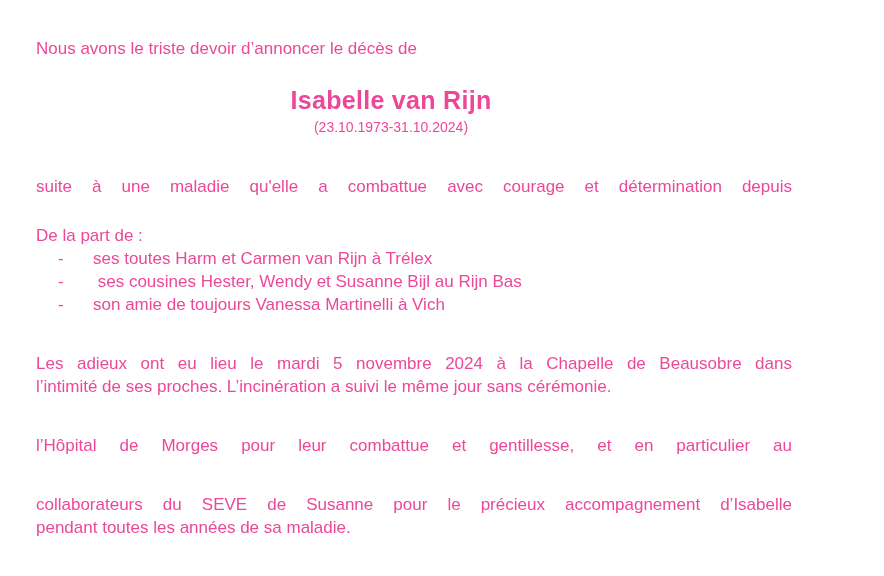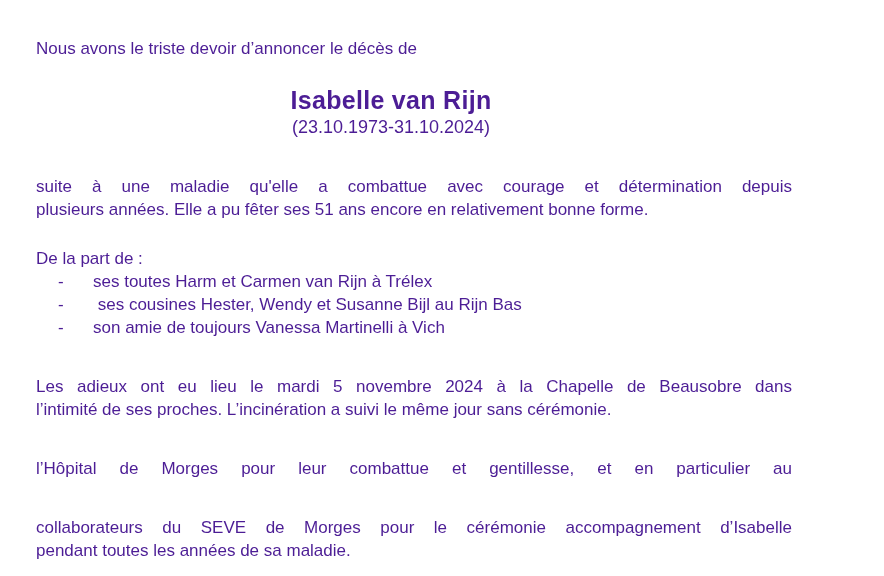--- a/index.html
+++ b/index.html
@@ -6,21 +6,21 @@
     margin: 0;
     padding: 0;
     background: #ffffff;
   }
   .page {
     position: relative;
     box-sizing: border-box;
     width: 884px;
     height: 576px;
     background: #ffffff;
-    color: #4c1d95;
+    color: #ec4899;
     font-family: "Liberation Sans", sans-serif;
     font-size: 17px;
     padding: 37px 92px 4px 36px;
     overflow: hidden;
   }
   .line {
     line-height: 23px;
     white-space: pre-wrap;
   }
   
@@ -35,21 +35,21 @@
     padding-right: 46px; 
     text-align: center;
   }
   .deceased-name {
     font-size: 25px;
     font-weight: bold;
     line-height: 30px;
     letter-spacing: 0.3px;
   }
   .life-dates {
-    font-size: 18px;
+    font-size: 14px;
     line-height: 24px;
   }
   .para {
     margin: 0 0 26px 0;
   }
   .para-tight {
     margin: 0 0 25px 0;
   }
   .li {
     display: flex;
@@ -73,21 +73,20 @@
     <div class="line">Nous avons le triste devoir d’annoncer le décès de</div>
   </div>
 
   <div class="header-block">
     <div class="deceased-name">Isabelle van Rijn</div>
     <div class="life-dates">(23.10.1973-31.10.2024)</div>
   </div>
 
   <div class="para">
     <div class="line jline">suite à une maladie qu'elle a combattue avec courage et détermination depuis</div>
-    <div class="line">plusieurs années. Elle a pu fêter ses 51 ans encore en relativement bonne forme.</div>
   </div>
 
   <div class="para-tight">
     <div class="line">De la part de :</div>
     <div class="li">
       <span class="dash">-</span>
       <span class="li-text">ses toutes Harm et Carmen van Rijn à Trélex</span>
     </div>
     <div class="li">
       <span class="dash">-</span>
@@ -99,17 +98,17 @@
     </div>
   </div>
 
   <div class="para">
     <div class="line jline">Les adieux ont eu lieu le mardi 5 novembre 2024 à la Chapelle de Beausobre dans</div>
     <div class="line">l’intimité de ses proches. L’incinération a suivi le même jour sans cérémonie.</div>
   </div>
 
   <div class="para">
     <div class="line jline">l’Hôpital de Morges pour leur combattue et gentillesse, et en particulier au</div>
-    <div class="line jline">collaborateurs du SEVE de Morges pour le cérémonie accompagnement d’Isabelle</div>
+    <div class="line jline">collaborateurs du SEVE de Susanne pour le précieux accompagnement d’Isabelle</div>
     <div class="line">pendant toutes les années de sa maladie.</div>
   </div>
 
 </div>
 
 </body></html>

